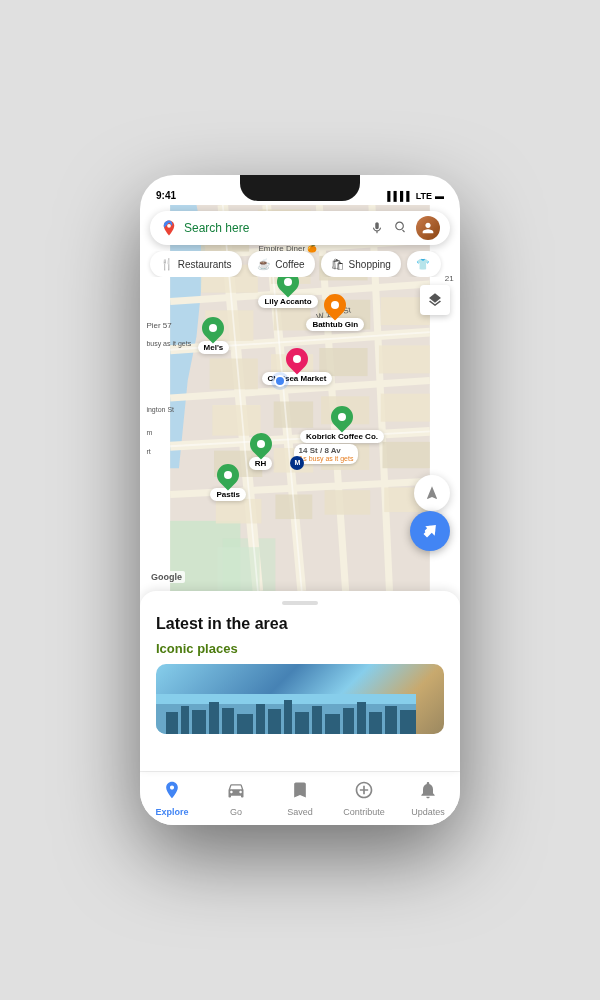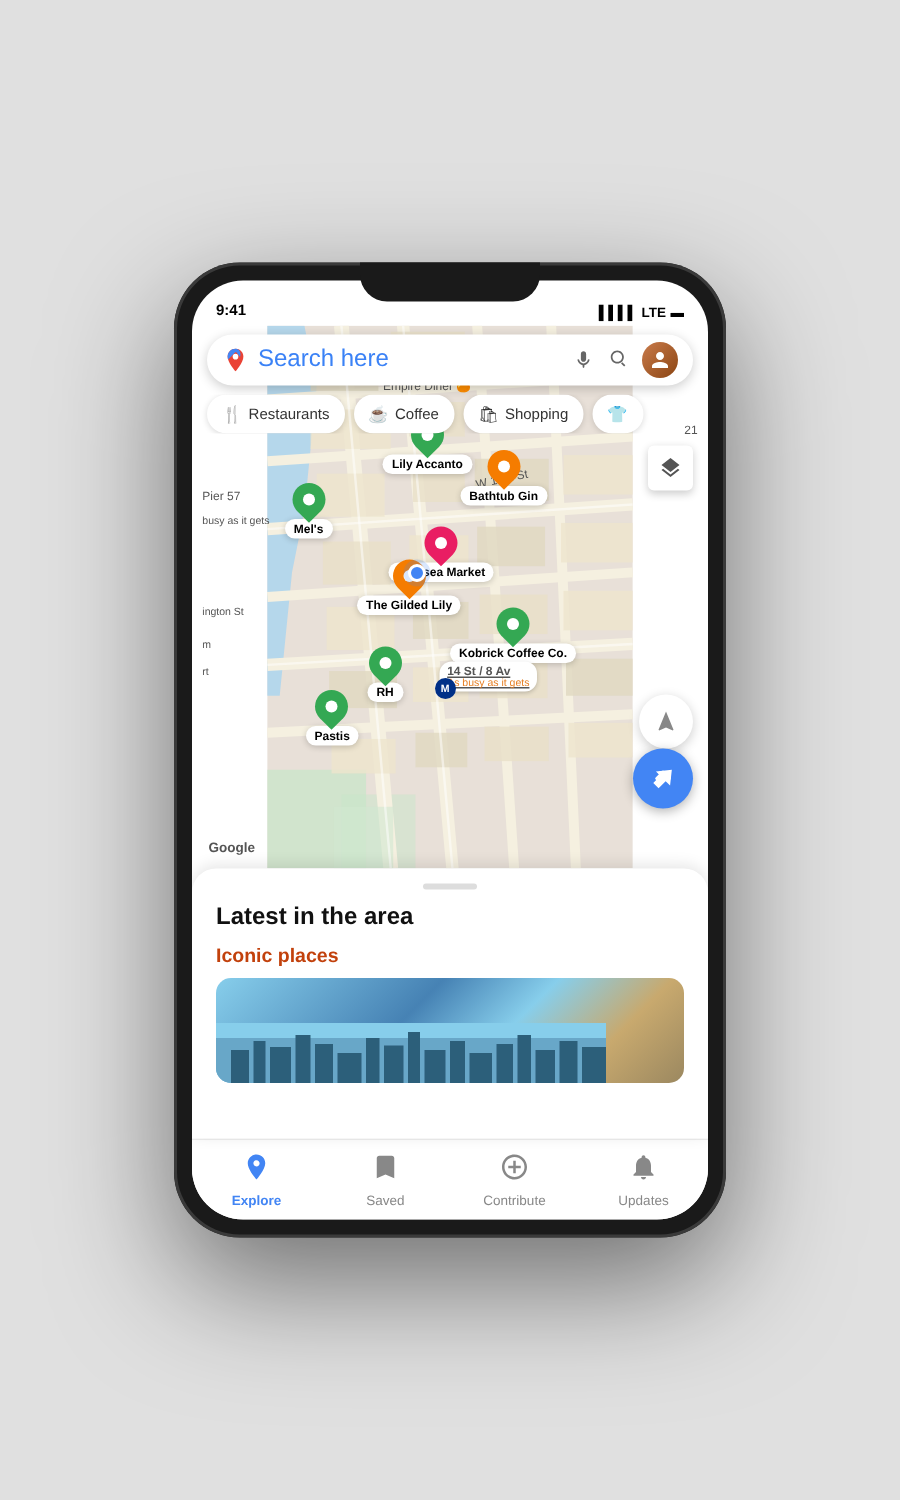--- a/index.html
+++ b/index.html
@@ -6,25 +6,24 @@
     body {
       background: #e0e0e0;
       display: flex;
       justify-content: center;
       align-items: center;
       min-height: 100vh;
       font-family: -apple-system, BlinkMacSystemFont, 'Segoe UI', sans-serif;
     }
 
     .phone-frame {
-      width: 368px;
+      width: 320px;
       height: 650px;
       background: #1a1a1a;
       border-radius: 44px;
-      padding: 12px;
       box-shadow: 0 30px 80px rgba(0,0,0,0.5), inset 0 0 0 2px #3a3a3a;
       position: relative;
     }
 
     .phone-screen {
       width: 100%;
       height: 100%;
       background: #fff;
       border-radius: 34px;
       overflow: hidden;
@@ -103,22 +102,22 @@
     }
 
     .google-logo-icon {
       width: 18px;
       height: 18px;
       flex-shrink: 0;
     }
 
     .search-placeholder {
       flex: 1;
-      font-size: 16px;
-      color: #3b82f6;
+      font-size: 12px;
+      color: #15803d;
     }
 
     .search-mic, .search-lens {
       width: 18px;
       height: 18px;
       display: flex;
       align-items: center;
       justify-content: center;
       color: #666;
       font-size: 13px;
@@ -301,21 +300,21 @@
     .section-title {
       font-size: 16px;
       font-weight: 700;
       color: #111;
       margin-bottom: 8px;
     }
 
     .sub-title {
       font-size: 13px;
       font-weight: 600;
-      color: #c2410c;
+      color: #4d7c0f;
       margin-bottom: 8px;
     }
 
     .place-image {
       width: 100%;
       height: 70px;
       border-radius: 10px;
       overflow: hidden;
       position: relative;
       background: linear-gradient(135deg, #87ceeb 0%, #4682b4 40%, #87ceeb 60%, #c8a96e 80%, #9b8860 100%);
@@ -387,21 +386,20 @@
     .busy-label {
       background: #fff;
       border-radius: 8px;
       padding: 2px 5px;
       font-size: 7px;
       box-shadow: 0 1px 3px rgba(0,0,0,0.2);
       color: #555;
       z-index: 15;
       position: absolute;
       white-space: nowrap;
-      text-decoration: underline;
     }
 
     
     .metro-badge {
       position: absolute;
       width: 14px;
       height: 14px;
       background: #003087;
       border-radius: 50%;
       display: flex;
@@ -557,26 +555,20 @@
         <div class="pin-label">Bathtub Gin</div>
       </div>
 
       <div class="map-pin" style="top:37%;left:38%">
         <div class="pin-dot pin-pink">
             <div class="pin-dot-inner"></div>
           </div>
         <div class="pin-label">Chelsea Market</div>
       </div>
 
-      <div class="map-pin" style="top:43%;left:32%">
-        <div class="pin-dot pin-orange">
-            <div class="pin-dot-inner"></div>
-          </div>
-        <div class="pin-label">The Gilded Lily</div>
-      </div>
 
       <div class="map-pin" style="top:52%;left:50%">
         <div class="pin-dot pin-green">
             <div class="pin-dot-inner"></div>
           </div>
         <div class="pin-label">Kobrick Coffee Co.</div>
       </div>
 
       <div class="map-pin" style="top:59%;left:34%">
         <div class="pin-dot pin-green">
@@ -666,20 +658,28 @@
         <span class="nav-item-icon">
           <svg width="20" height="20" viewBox="0 0 24 24" fill="#4285f4">
               <path d="M12 2C8.13 2 5 5.13 5 9c0 5.25 7 13 7 13s7-7.75 7-13c0-3.87-3.13-7-7-7zm0 9.5c-1.38 0-2.5-1.12-2.5-2.5s1.12-2.5 2.5-2.5 2.5 1.12 2.5 2.5-1.12 2.5-2.5 2.5z"></path>
             </svg>
         </span>
         <span class="nav-item-label" style="color:#4285f4;font-weight:700">Explore</span>
       </div>
       <div class="nav-item">
         <span class="nav-item-icon">
           <svg width="20" height="20" viewBox="0 0 24 24" fill="#888">
+              <path d="M18.92 6.01C18.72 5.42 18.16 5 17.5 5h-11c-.66 0-1.21.42-1.42 1.01L3 12v8c0 .55.45 1 1 1h1c.55 0 1-.45 1-1v-1h12v1c0 .55.45 1 1 1h1c.55 0 1-.45 1-1v-8l-2.08-5.99zM6.5 16c-.83 0-1.5-.67-1.5-1.5S5.67 13 6.5 13s1.5.67 1.5 1.5S7.33 16 6.5 16zm11 0c-.83 0-1.5-.67-1.5-1.5s.67-1.5 1.5-1.5 1.5.67 1.5 1.5-.67 1.5-1.5 1.5zM5 11l1.5-4.5h11L19 11H5z"></path>
+            </svg>
+        </span>
+        <span class="nav-item-label">Go</span>
+      </div>
+      <div class="nav-item">
+        <span class="nav-item-icon">
+          <svg width="20" height="20" viewBox="0 0 24 24" fill="#888">
               <path d="M17 3H7c-1.1 0-1.99.9-1.99 2L5 21l7-3 7 3V5c0-1.1-.9-2-2-2z"></path>
             </svg>
         </span>
         <span class="nav-item-label">Saved</span>
       </div>
       <div class="nav-item">
         <span class="nav-item-icon">
           <svg width="20" height="20" viewBox="0 0 24 24" fill="#888">
               <path d="M13 7h-2v4H7v2h4v4h2v-4h4v-2h-4V7zm-1-5C6.48 2 2 6.48 2 12s4.48 10 10 10 10-4.48 10-10S17.52 2 12 2zm0 18c-4.41 0-8-3.59-8-8s3.59-8 8-8 8 3.59 8 8-3.59 8-8 8z"></path>
             </svg>

